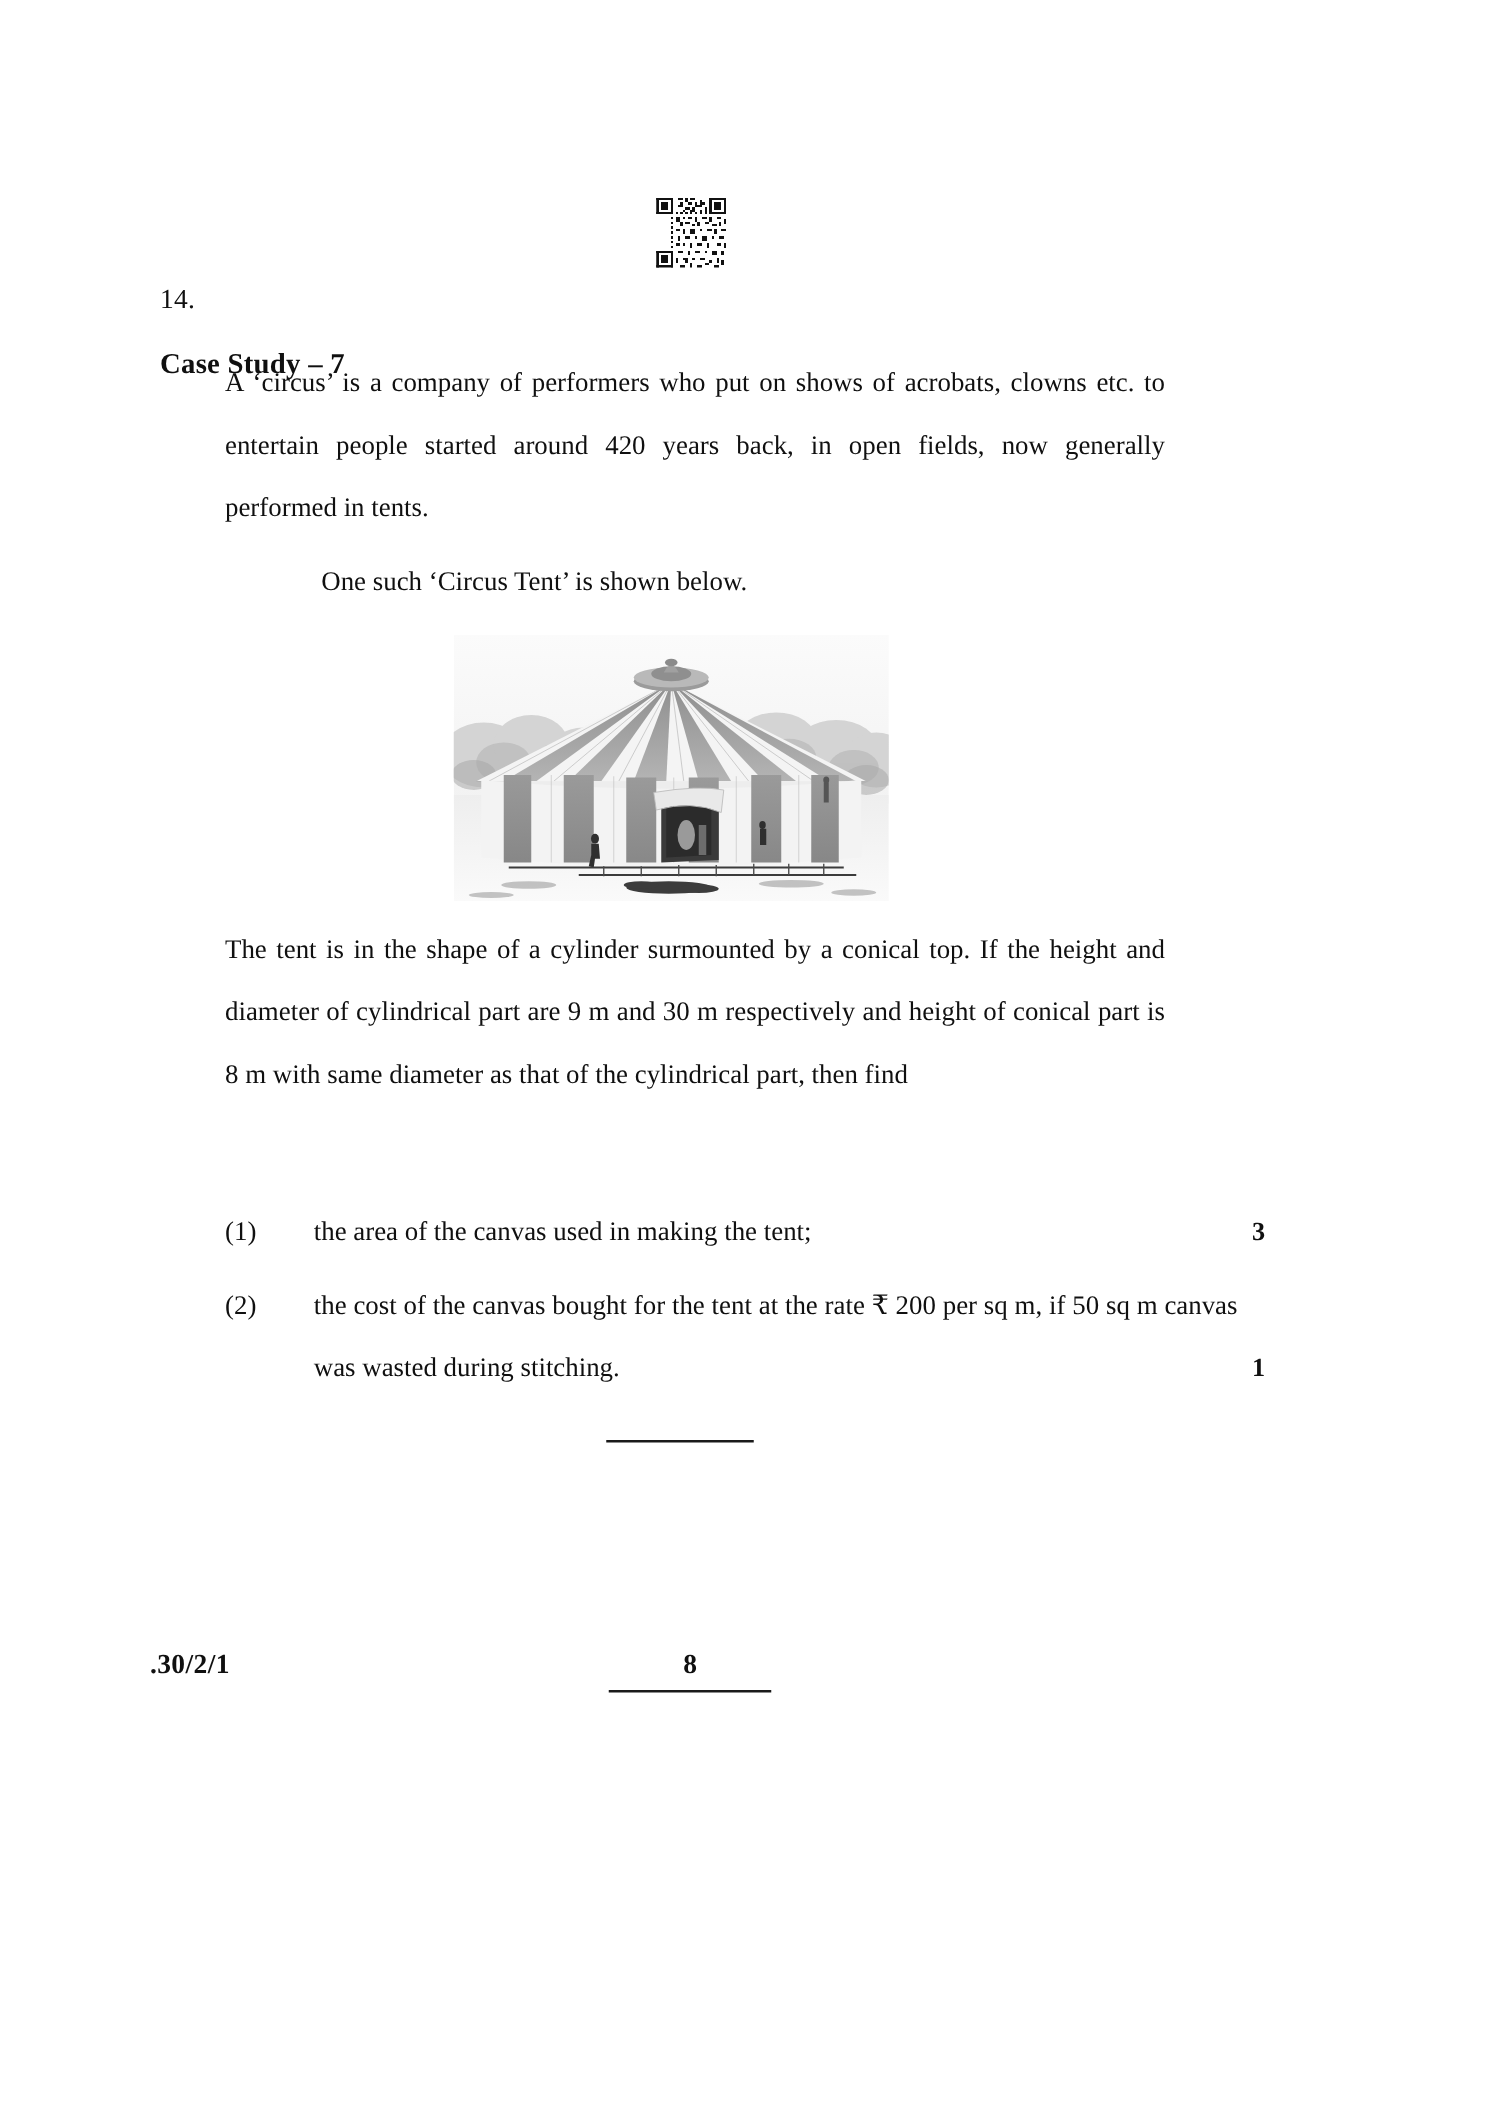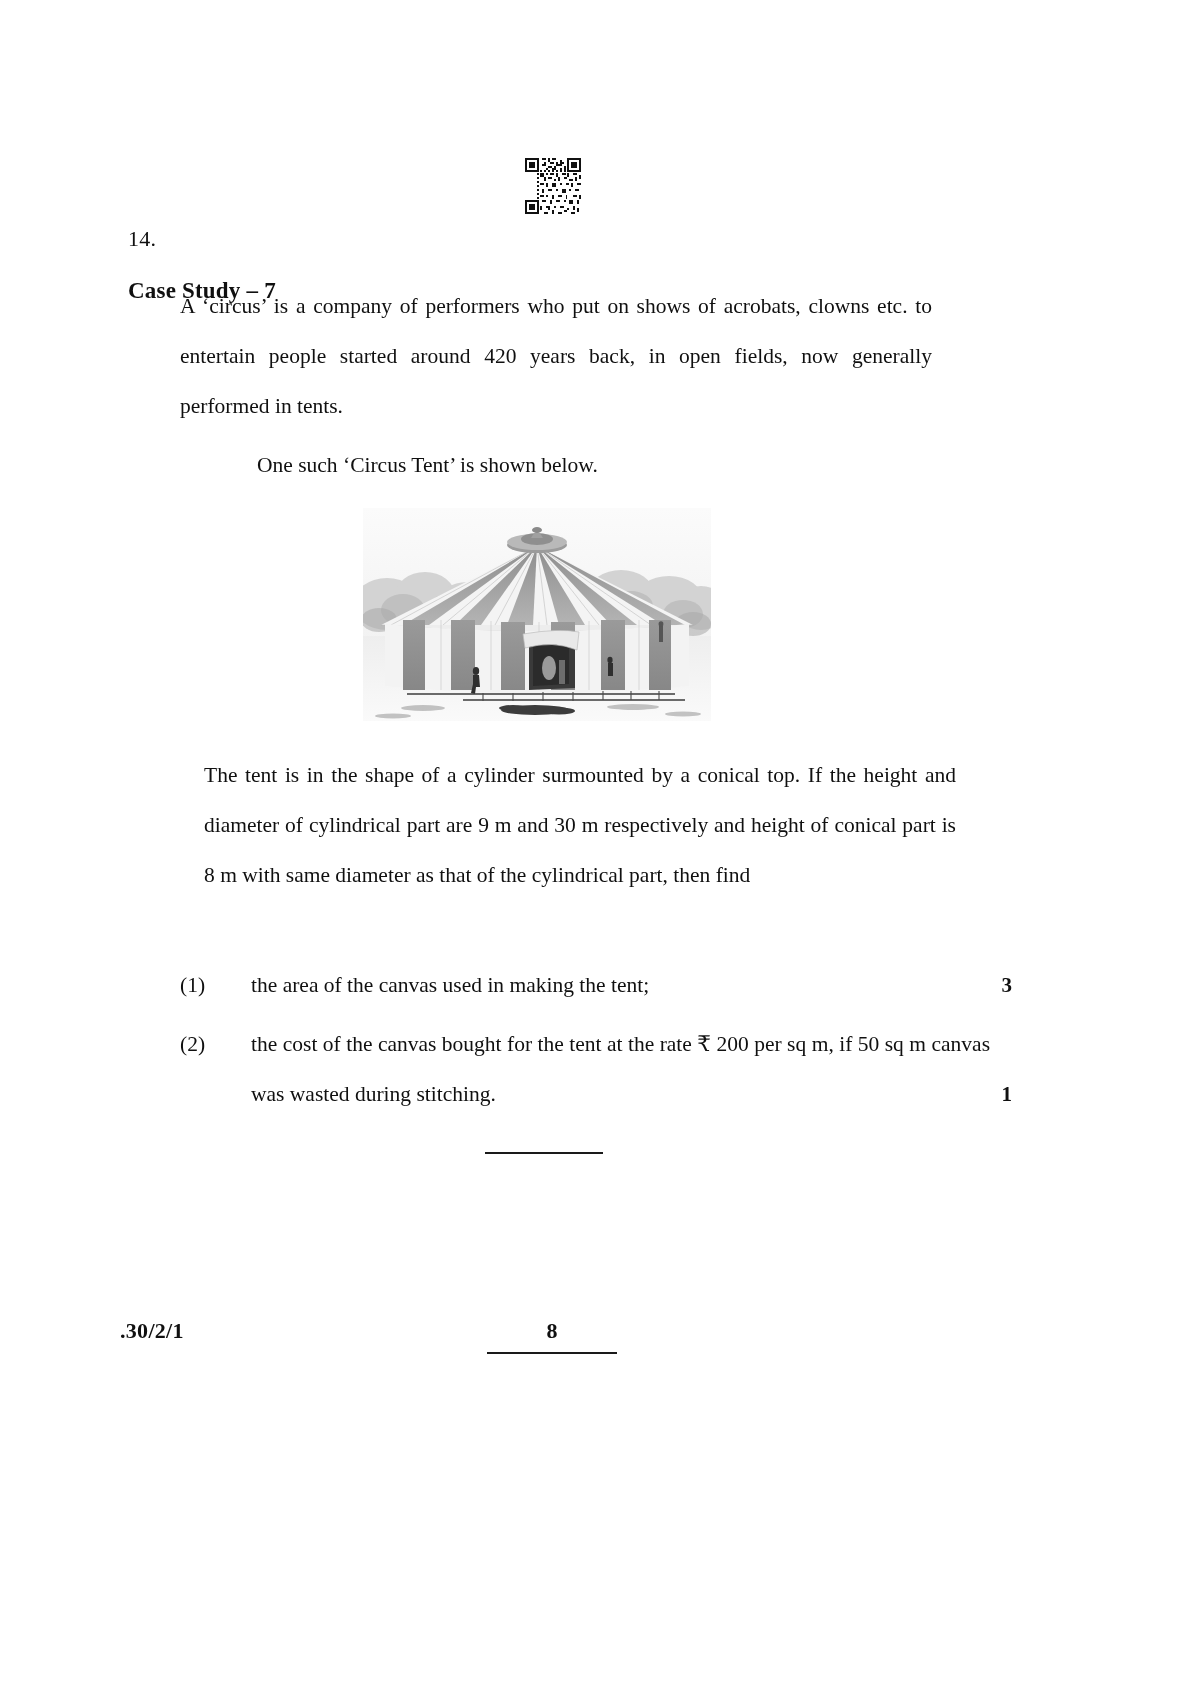--- a/index.html
+++ b/index.html
@@ -87,23 +87,22 @@
     width: 348px;
     height: 213px;
     background: #fdfdfd;
   }
   .figure svg { display: block; }
 
   
   .body-block2 {
     position: absolute;
     left: 180px;
-    top: 750px;
+    top: 734px;
     width: 752px;
-    margin-left: 24px;
   }
 
   
   .items {
     position: absolute;
     left: 180px;
     top: 960px;
     width: 810px;
   }
   .item-row {

